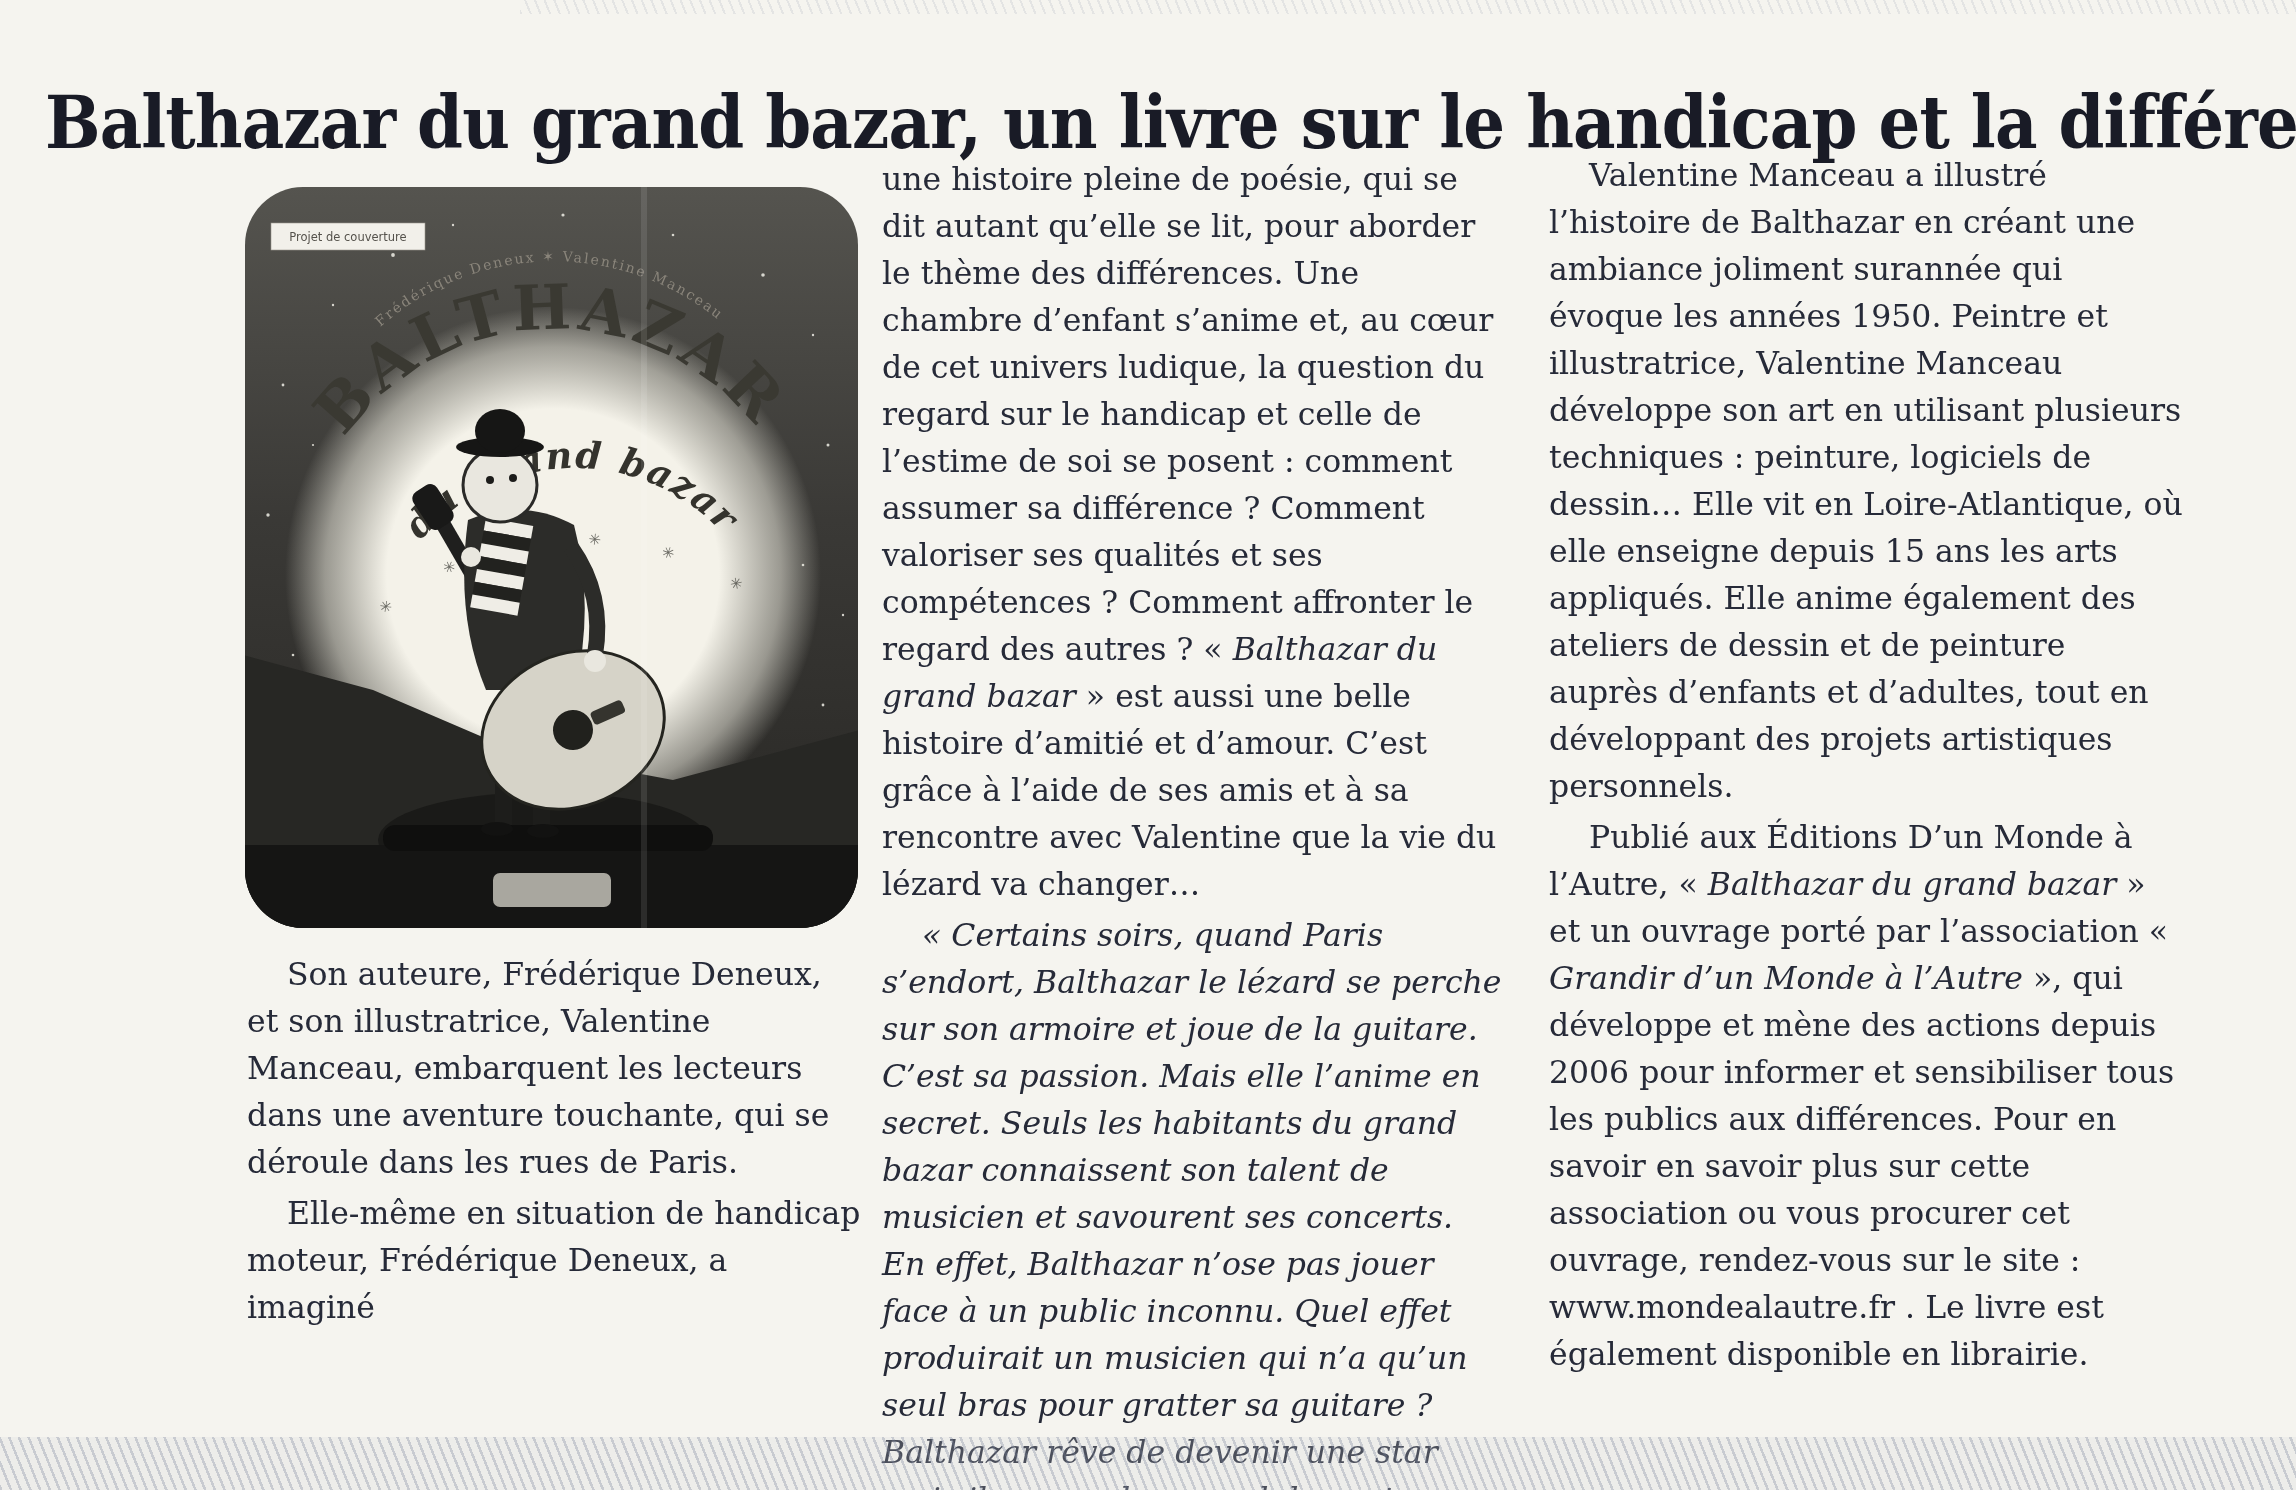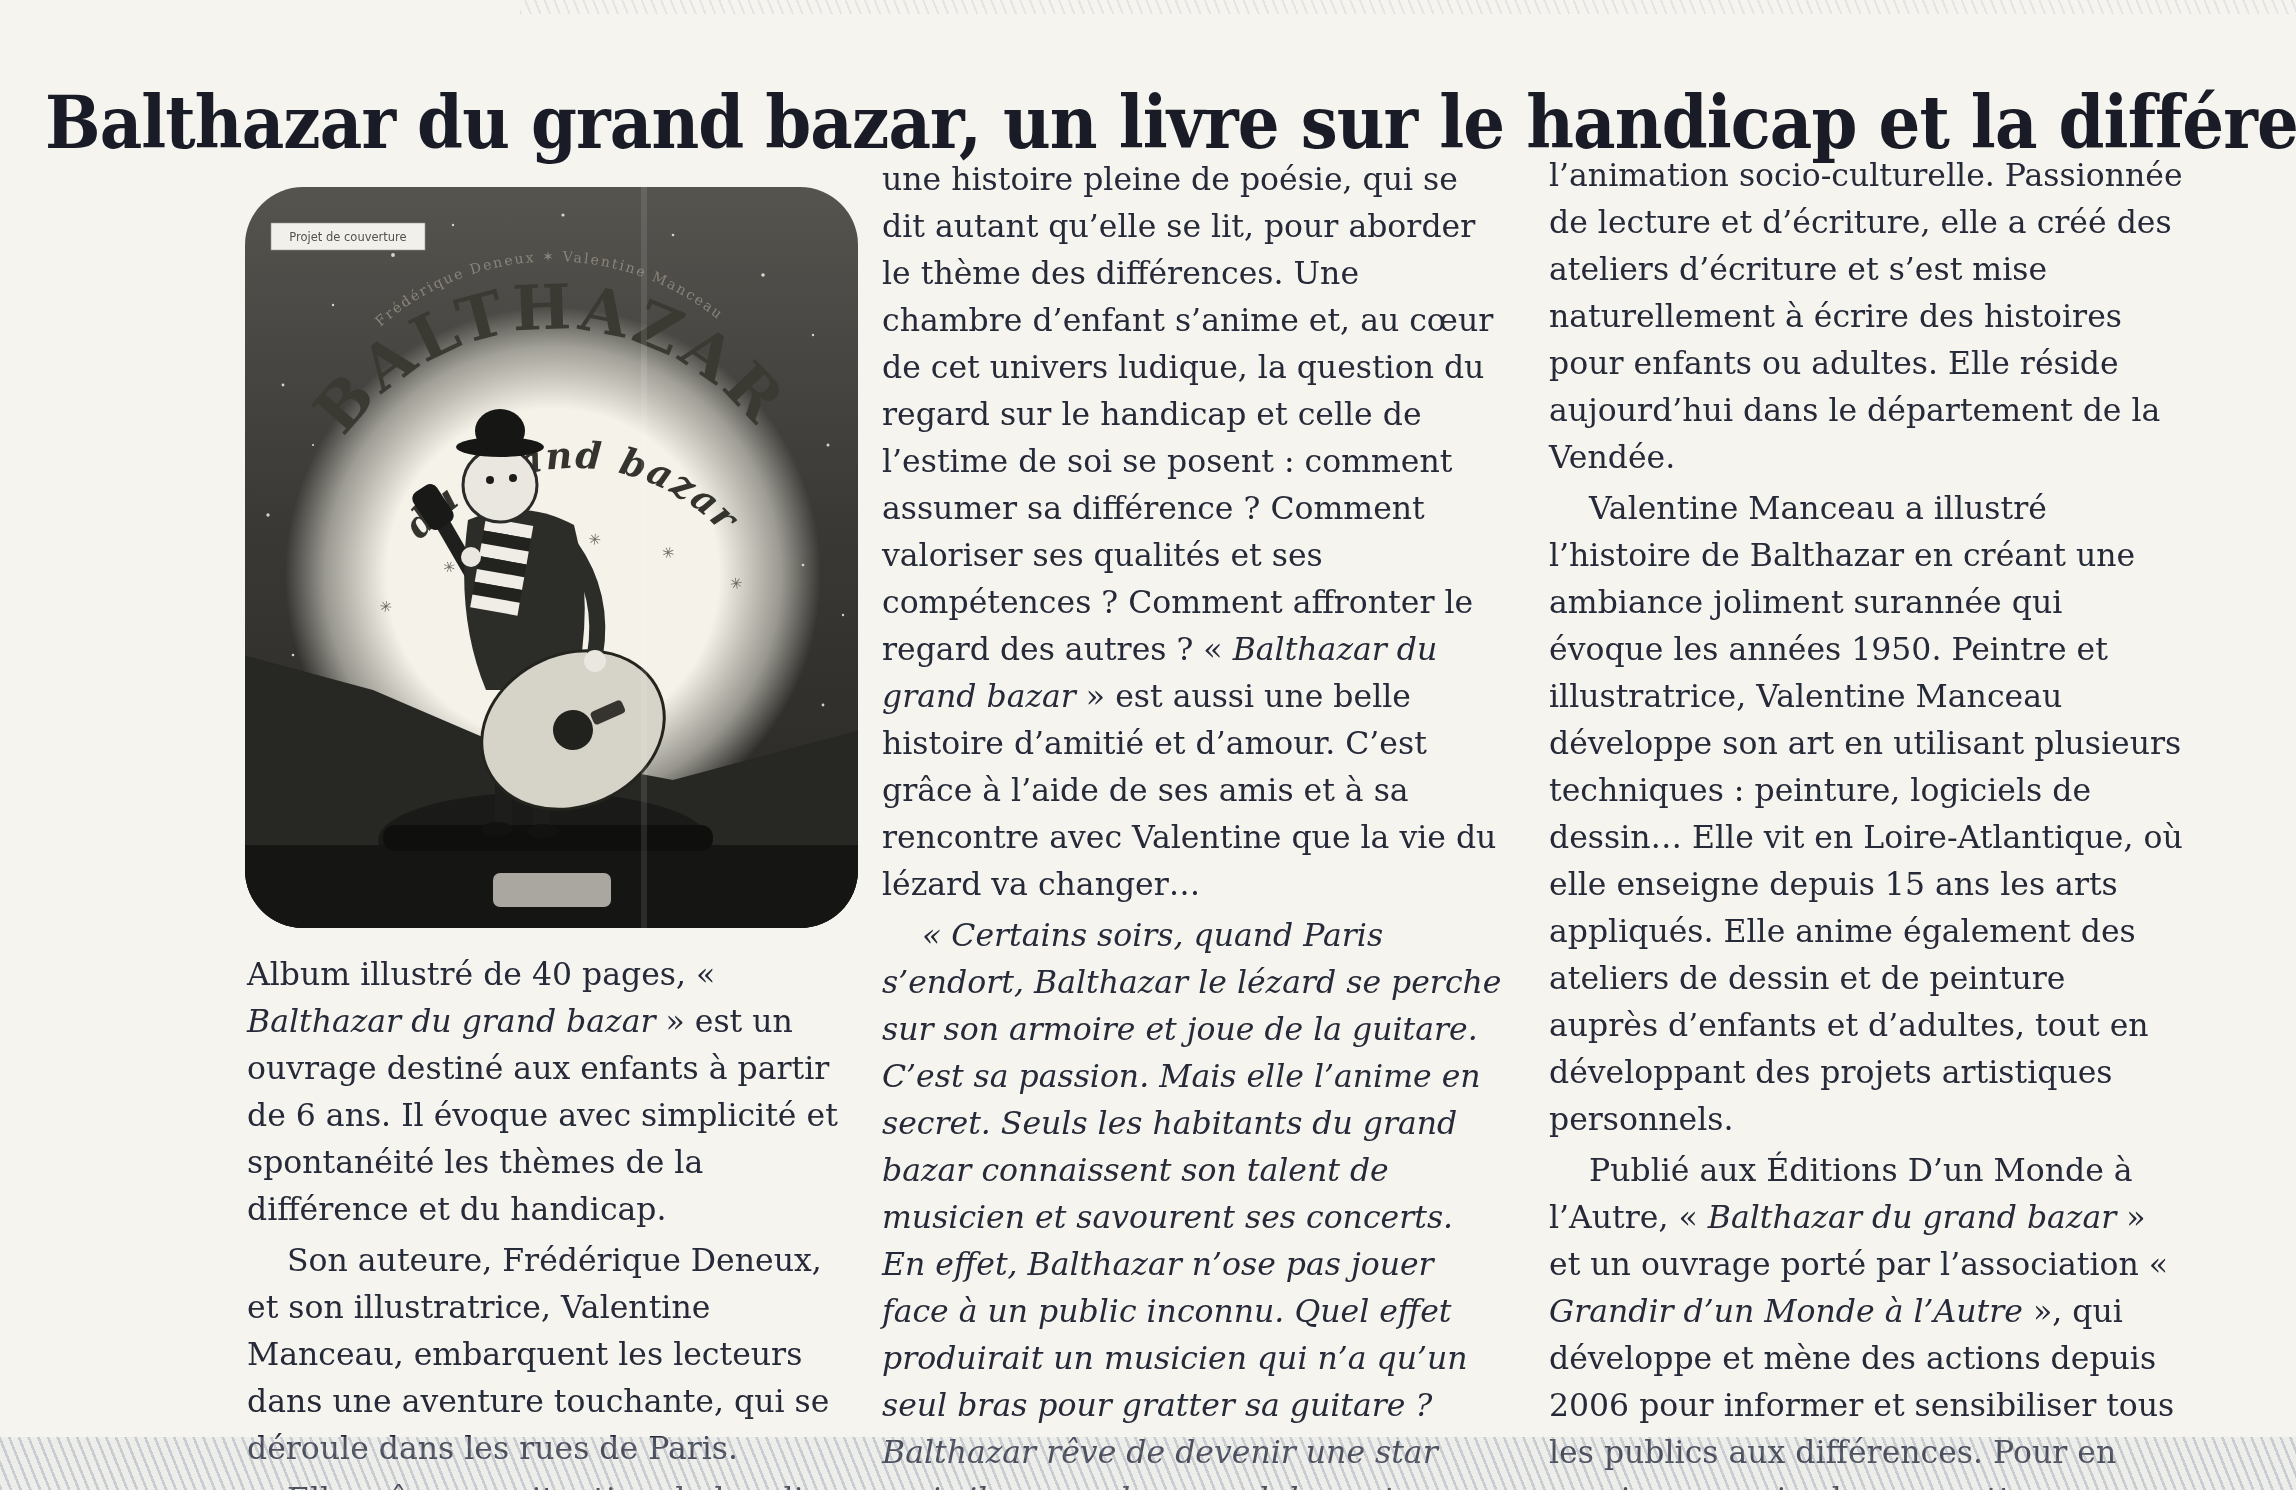--- a/index.html
+++ b/index.html
@@ -177,31 +177,29 @@
         <rect x="398" y="0" width="6" height="745" fill="#ffffff" opacity=".10"></rect>
 
         <g>
           <rect x="28" y="38" width="154" height="27" fill="#f2f0ea" stroke="#9a968e" stroke-width=".6"></rect>
           <text x="105" y="56" text-anchor="middle" font-family="DejaVu Sans, sans-serif" font-size="11.5" fill="#55524c">Projet de couverture</text>
         </g>
       </g>
     </svg>
 
     <div class="caption">
-        <p><span>Album illustré de 40 pages, « </span><span class="it">Balthazar du grand bazar</span><span> » est un ouvrage destiné aux enfants à partir de 6 ans. Il évoque avec simplicité et spontanéité les thèmes de la différence et du handicap.</span></p>
         <p class="indent"><span>Son auteure, Frédérique Deneux, et son illustratrice, Valentine Manceau, embarquent les lecteurs dans une aventure touchante, qui se déroule dans les rues de Paris.</span></p>
         <p class="indent"><span>Elle-même en situation de handicap moteur, Frédérique Deneux, a imaginé</span></p>
       </div>
   </div>
 
   <div class="col col-mid">
       <p><span>une histoire pleine de poésie, qui se dit autant qu’elle se lit, pour aborder le thème des différences. Une chambre d’enfant s’anime et, au cœur de cet univers ludique, la question du regard sur le handicap et celle de l’estime de soi se posent : comment assumer sa différence ? Comment valoriser ses qualités et ses compétences ? Comment affronter le regard des autres ? « </span><span class="it">Balthazar du grand bazar</span><span> » est aussi une belle histoire d’amitié et d’amour. C’est grâce à l’aide de ses amis et à sa rencontre avec Valentine que la vie du lézard va changer…</span></p>
       <p class="indent"><span class="it">« Certains soirs, quand Paris s’endort, Balthazar le lézard se perche sur son armoire et joue de la guitare. C’est sa passion. Mais elle l’anime en secret. Seuls les habitants du grand bazar connaissent son talent de musicien et savourent ses concerts. En effet, Balthazar n’ose pas jouer face à un public inconnu. Quel effet produirait un musicien qui n’a qu’un seul bras pour gratter sa guitare ? Balthazar rêve de devenir une star mais il a peur du regard des autres. Heureusement, ses amis vont l’aider à trouver le courage pour aller se produire en-dehors du grand bazar… ».</span></p>
     </div>
 
   <div class="col col-right">
-      <p><span>l’animation socio-culturelle. Passionnée de lecture et d’écriture, elle a créé des ateliers d’écriture et s’est mise naturellement à écrire des histoires pour enfants ou adultes. Elle réside aujourd’hui dans le département de la Vendée.</span></p>
       <p class="indent"><span>Valentine Manceau a illustré l’histoire de Balthazar en créant une ambiance joliment surannée qui évoque les années 1950. Peintre et illustratrice, Valentine Manceau développe son art en utilisant plusieurs techniques : peinture, logiciels de dessin… Elle vit en Loire-Atlantique, où elle enseigne depuis 15 ans les arts appliqués. Elle anime également des ateliers de dessin et de peinture auprès d’enfants et d’adultes, tout en développant des projets artistiques personnels.</span></p>
       <p class="indent"><span>Publié aux Éditions D’un Monde à l’Autre, « </span><span class="it">Balthazar du grand bazar</span><span> » et un ouvrage porté par l’association « </span><span class="it">Grandir d’un Monde à l’Autre</span><span> », qui développe et mène des actions depuis 2006 pour informer et sensibiliser tous les publics aux différences. Pour en savoir en savoir plus sur cette association ou vous procurer cet ouvrage, rendez-vous sur le site : www.mondealautre.fr . Le livre est également disponible en librairie.</span></p>
     </div>
 
   <div class="hatch-bottom"></div>
 </div>
 
 </body></html>

